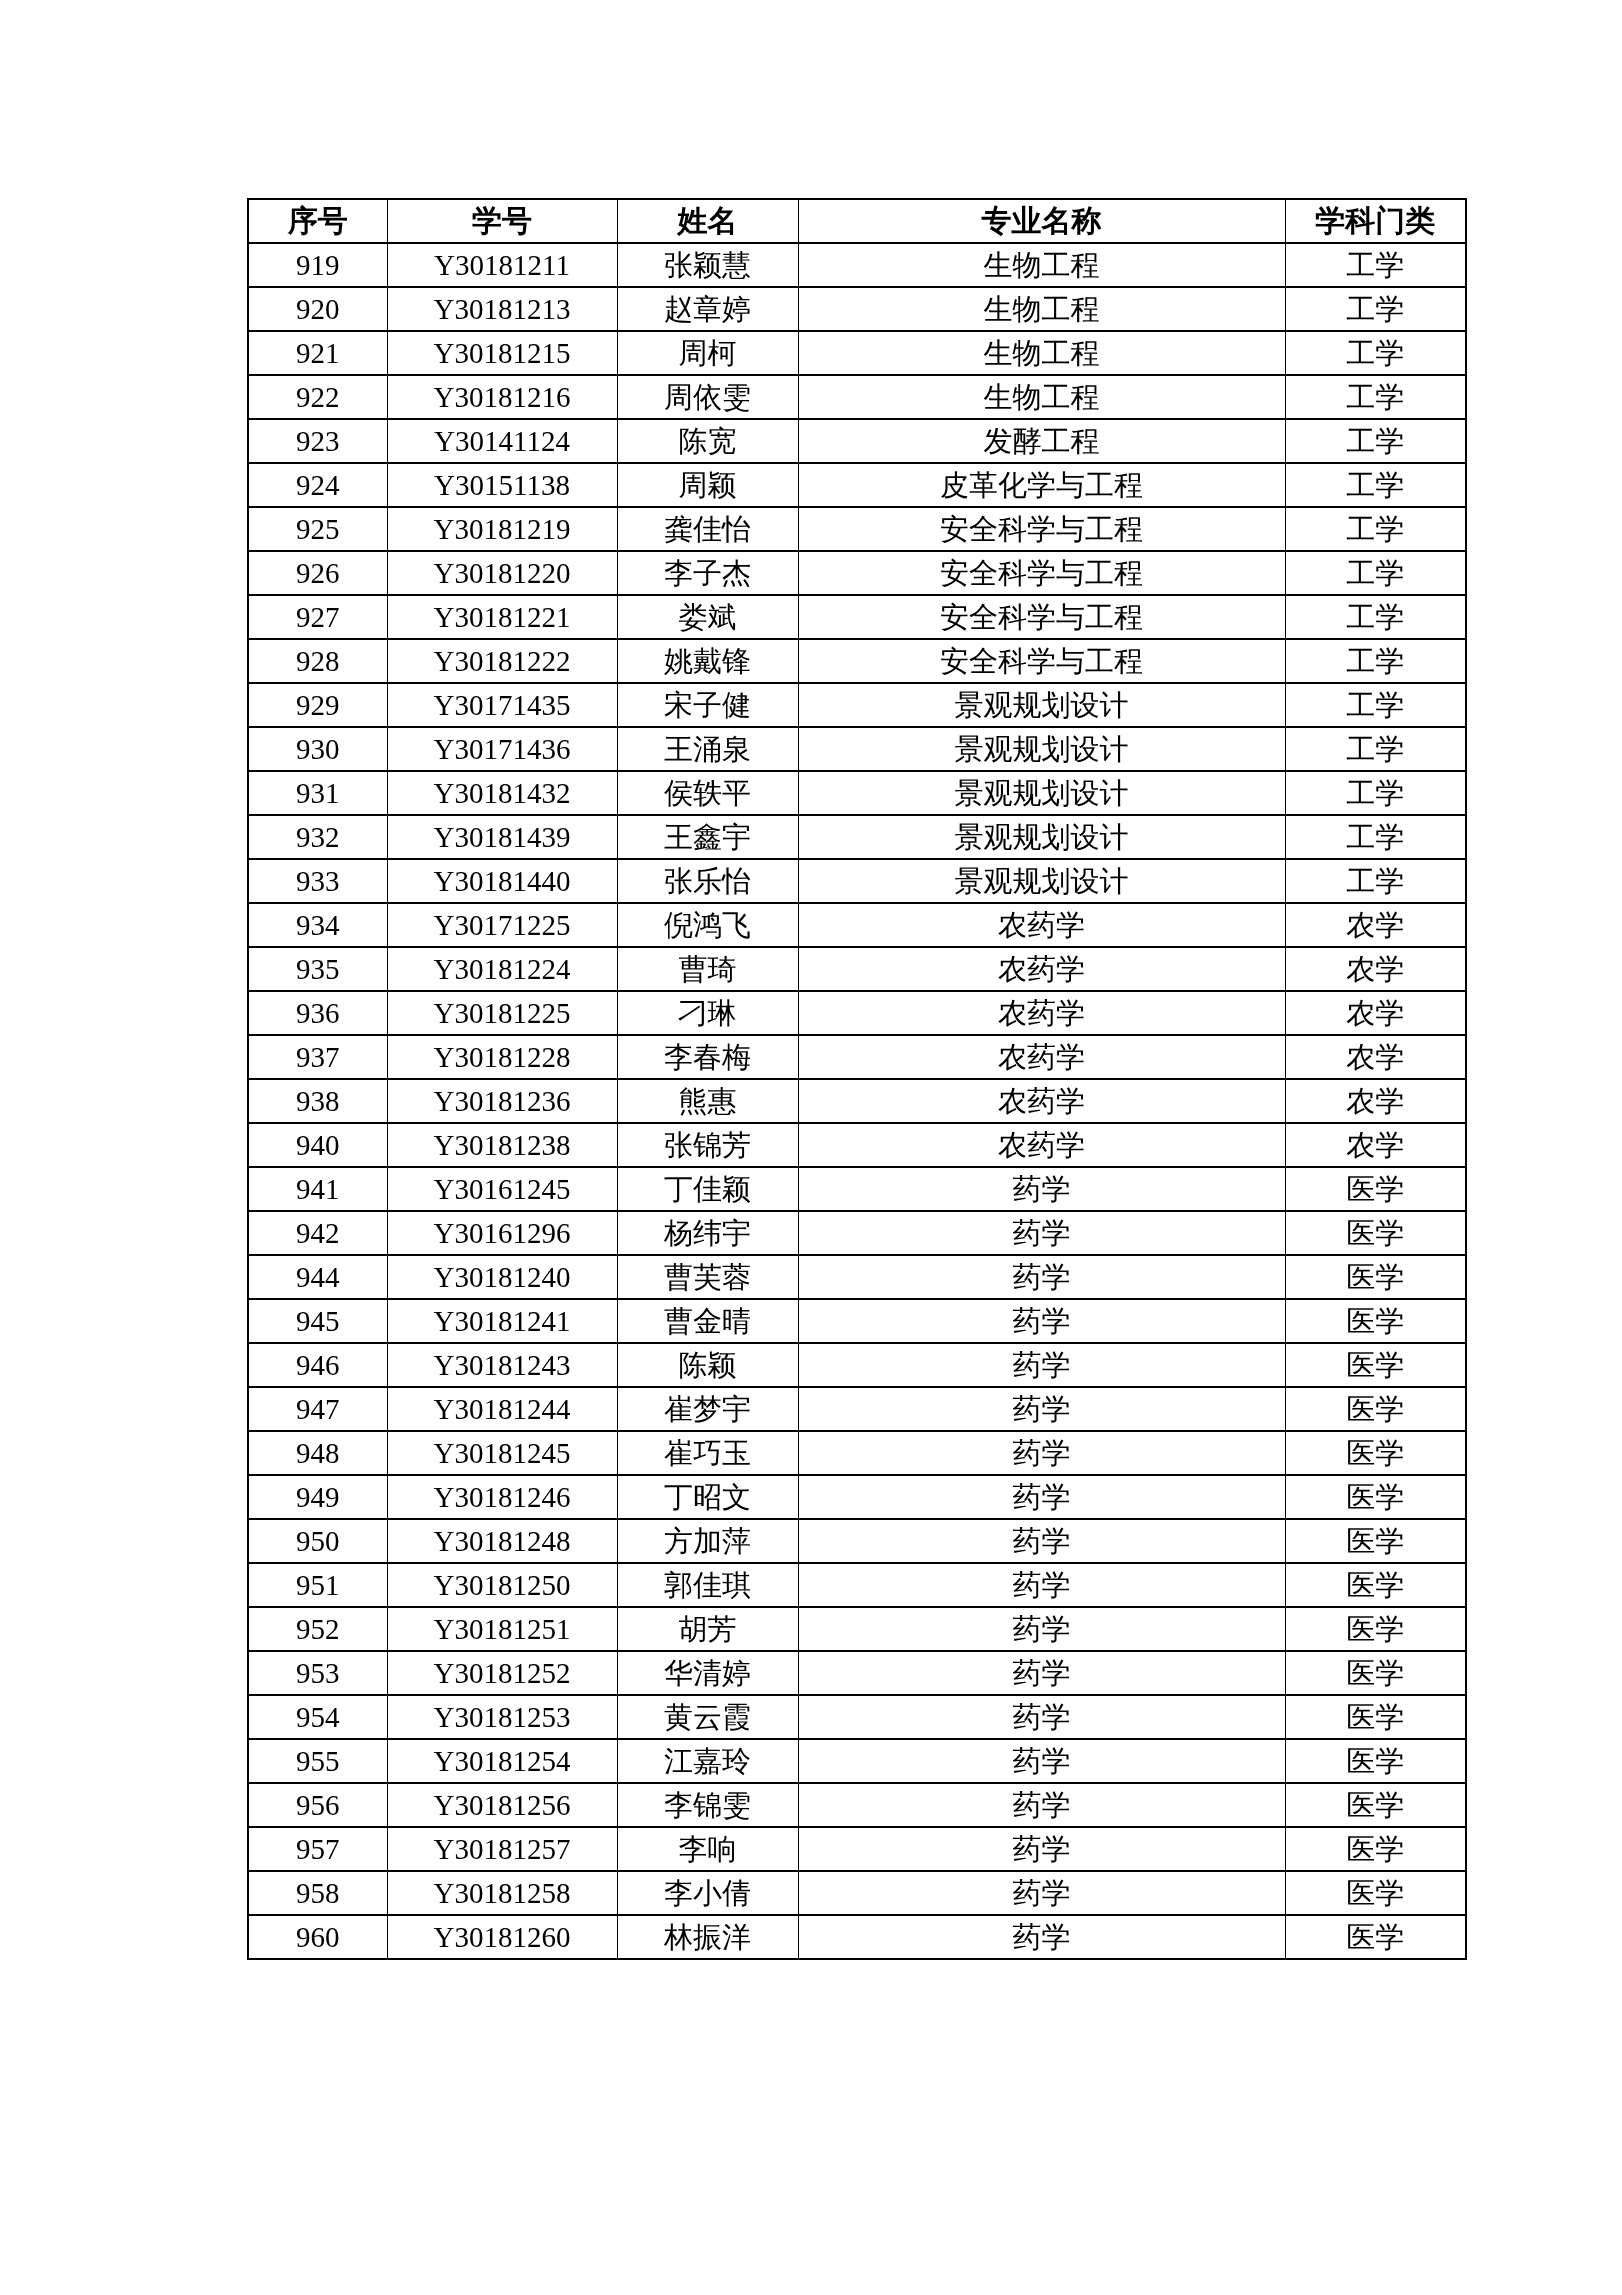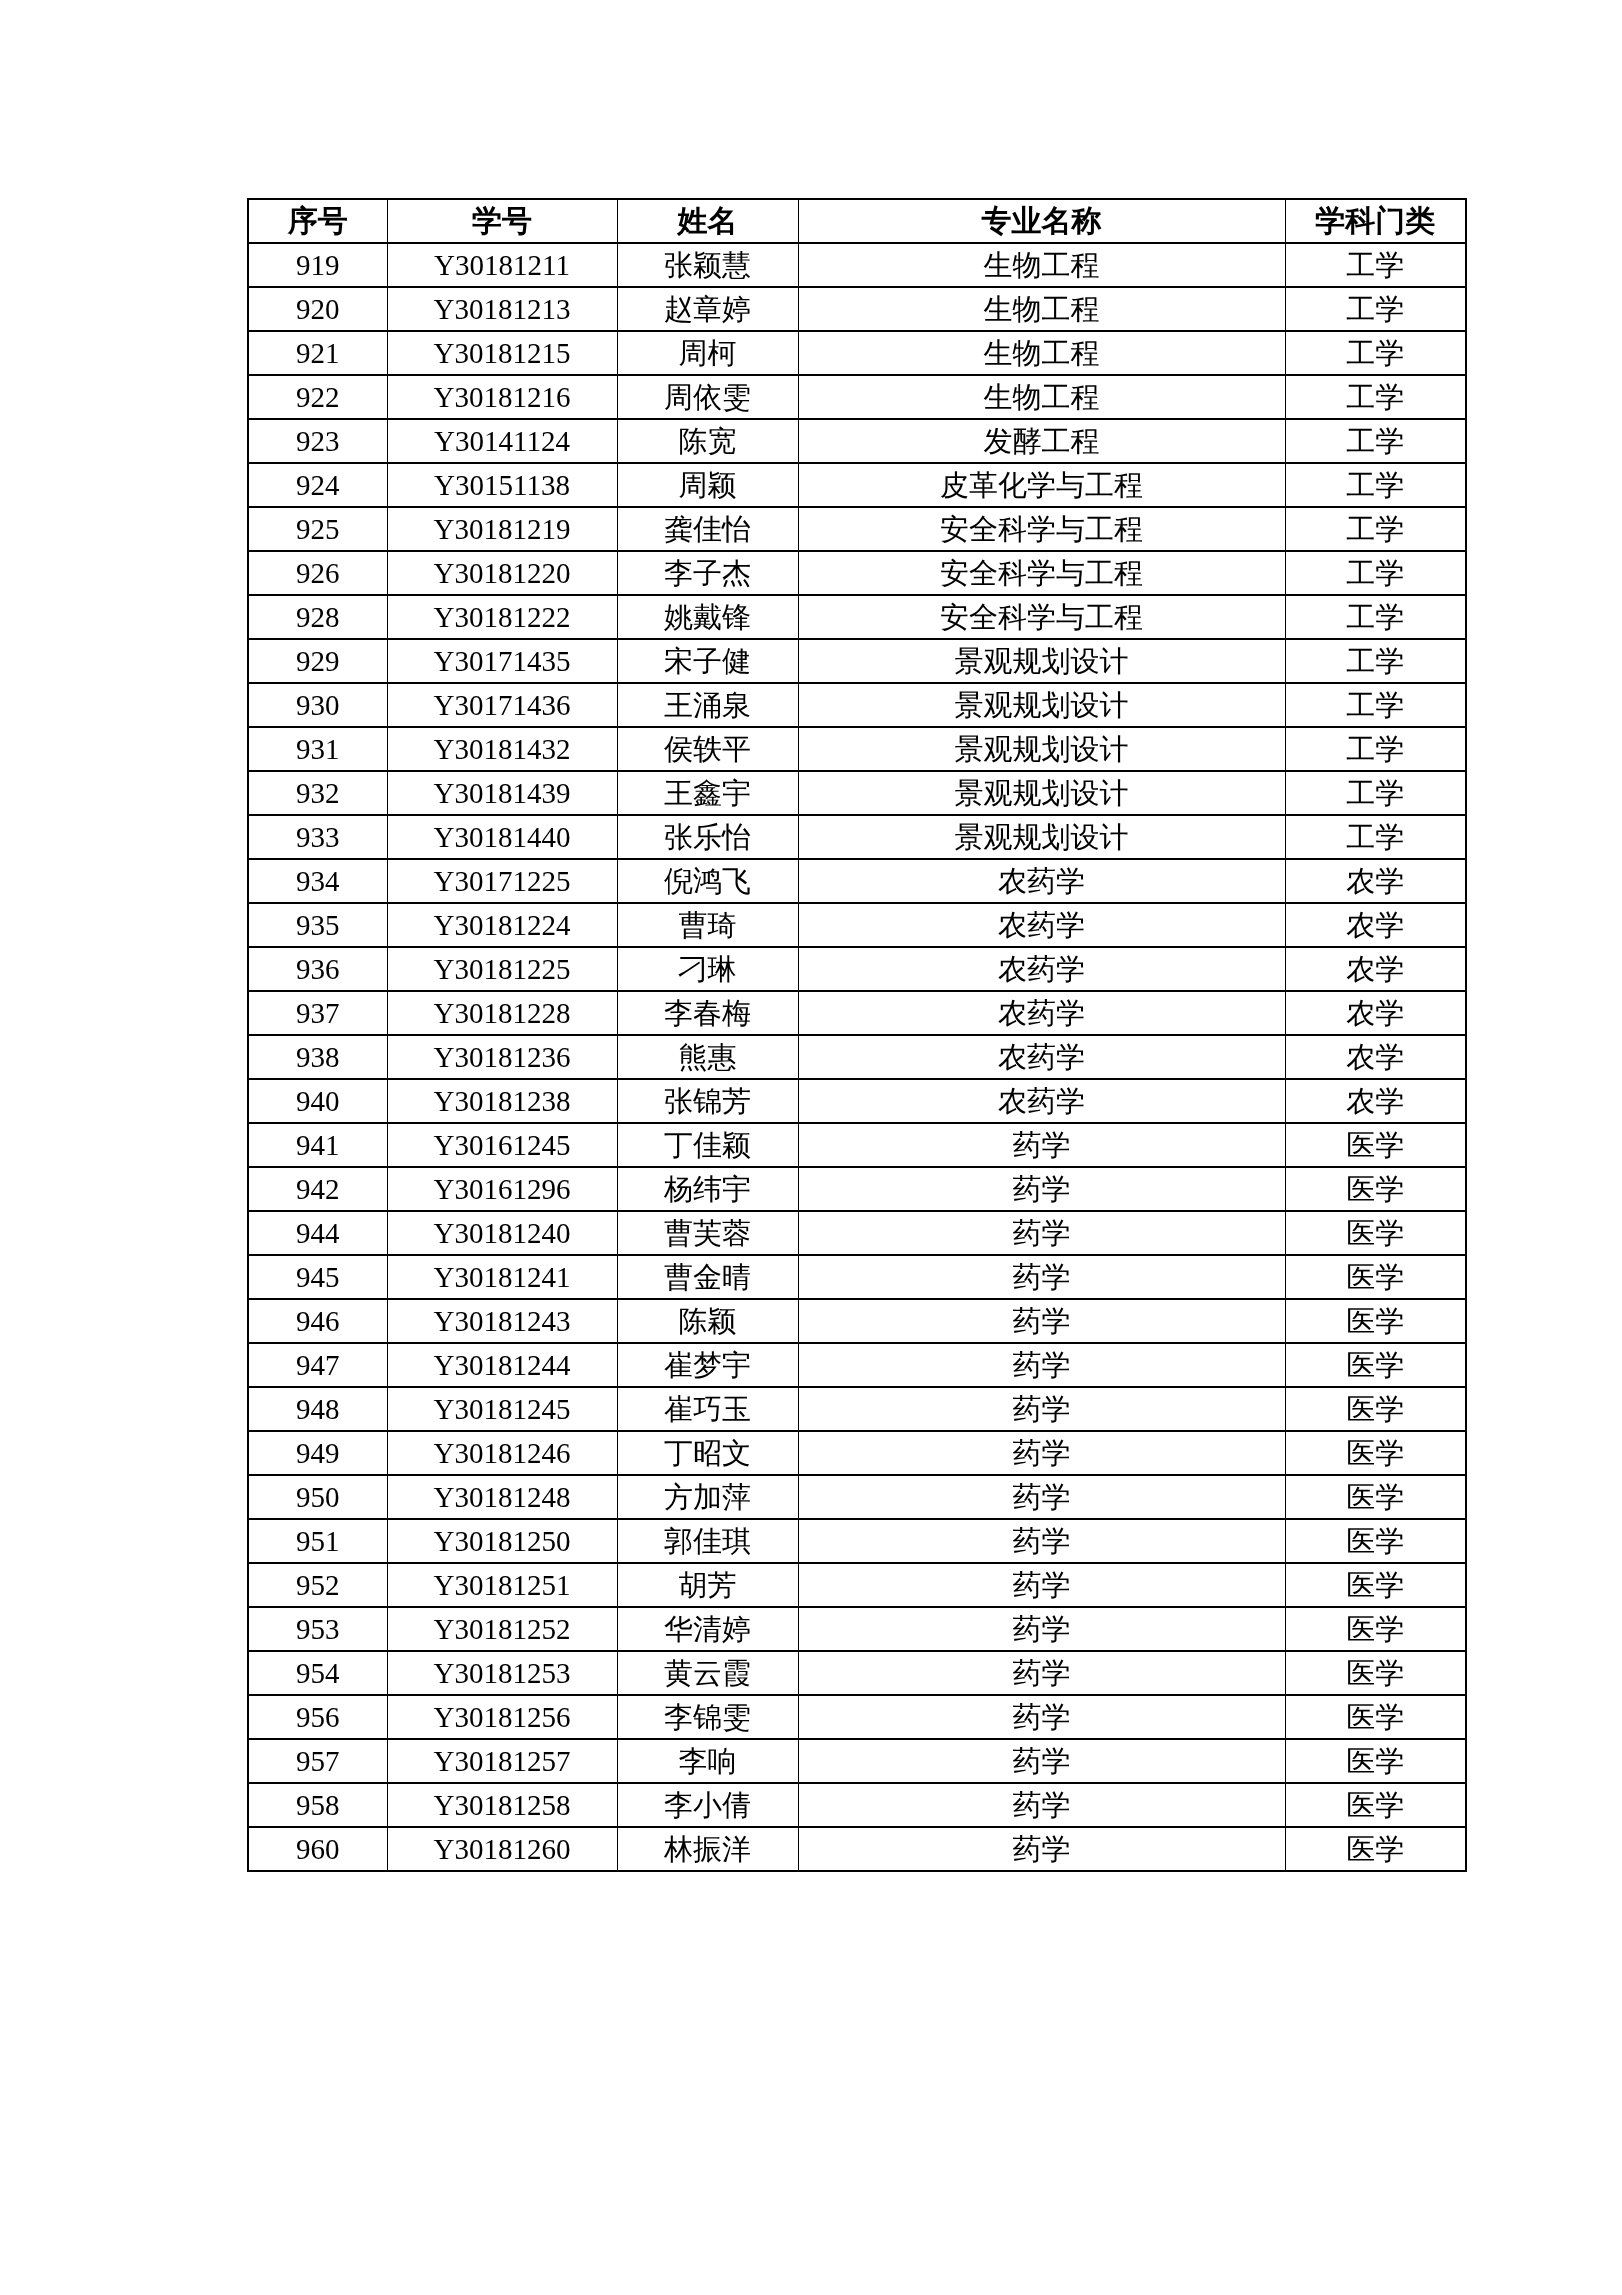--- a/index.html
+++ b/index.html
@@ -121,20 +121,27 @@
           <td>工学</td>
         </tr>
         <tr>
           <td>926</td>
           <td>Y30181220</td>
           <td>李子杰</td>
           <td>安全科学与工程</td>
           <td>工学</td>
         </tr>
         <tr>
+          <td>927</td>
+          <td>Y30181221</td>
+          <td>娄斌</td>
+          <td>安全科学与工程</td>
+          <td>工学</td>
+        </tr>
+        <tr>
           <td>928</td>
           <td>Y30181222</td>
           <td>姚戴锋</td>
           <td>安全科学与工程</td>
           <td>工学</td>
         </tr>
         <tr>
           <td>929</td>
           <td>Y30171435</td>
           <td>宋子健</td>
@@ -292,20 +299,27 @@
           <td>953</td>
           <td>Y30181252</td>
           <td>华清婷</td>
           <td>药学</td>
           <td>医学</td>
         </tr>
         <tr>
           <td>954</td>
           <td>Y30181253</td>
           <td>黄云霞</td>
+          <td>药学</td>
+          <td>医学</td>
+        </tr>
+        <tr>
+          <td>955</td>
+          <td>Y30181254</td>
+          <td>江嘉玲</td>
           <td>药学</td>
           <td>医学</td>
         </tr>
         <tr>
           <td>956</td>
           <td>Y30181256</td>
           <td>李锦雯</td>
           <td>药学</td>
           <td>医学</td>
         </tr>

